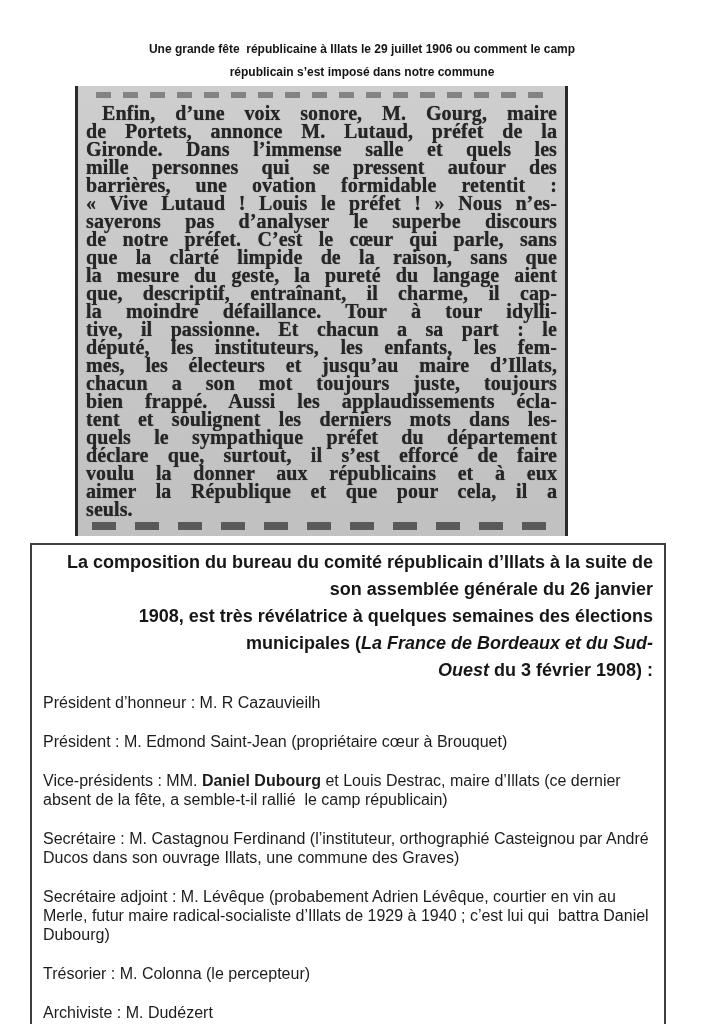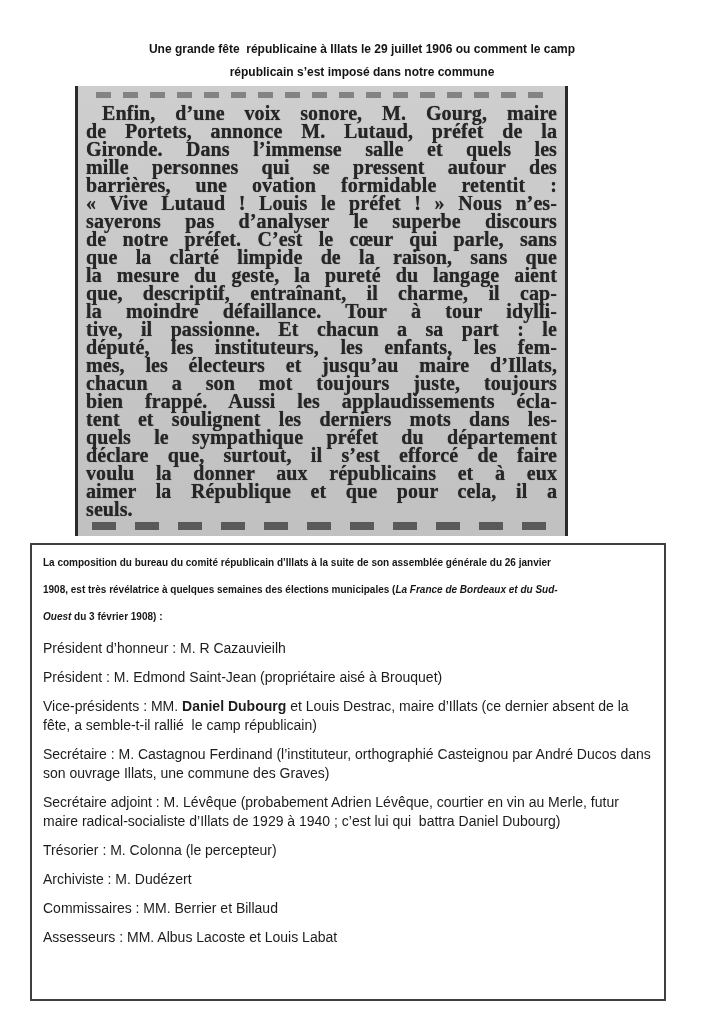--- a/index.html
+++ b/index.html
@@ -62,31 +62,31 @@
   .box {
     box-sizing: border-box;
     margin: 7px 0 0 30px;
     width: 636px;
     min-height: 458px;
     border: 2px solid #3f3f3f;
     padding: 4px 11px 6px 11px;
     background: #fff;
   }
   .intro-line {
-    text-align: left;
+    text-align: right;
     font-weight: bold;
-    font-size: 10px;
+    font-size: 18px;
     line-height: 27px;
     color: #161616;
     white-space: pre-wrap;
   }
   .item {
-    font-size: 14px;
+    font-size: 16px;
     line-height: 19px;
-    margin: 10px 0;
+    margin: 20px 0;
     color: #1c1c1c;
     white-space: pre-wrap;
   }
   .items .item:first-child { margin-top: 9px; }
   .b { font-weight: bold; }
   .i { font-style: italic; }
 </style>
 </head>
 <body>
 
@@ -128,21 +128,21 @@
   </div>
 
   <div class="box">
     <div class="intro">
         <div class="intro-line"><span>La composition du bureau du comité républicain d’Illats à la suite de son assemblée générale du 26 janvier</span></div>
         <div class="intro-line"><span>1908, est très révélatrice à quelques semaines des élections municipales (</span><span class="i">La France de Bordeaux et du Sud-</span></div>
         <div class="intro-line"><span class="i">Ouest</span><span> du 3 février 1908) :</span></div>
       </div>
     <div class="items">
         <p class="item"><span>Président d’honneur : M. R Cazauvieilh</span></p>
-        <p class="item"><span>Président : M. Edmond Saint-Jean (propriétaire aisé à Brouquet)</span></p>
+        <p class="item"><span>Président : M. Edmond Saint-Jean (propriétaire cœur à Brouquet)</span></p>
         <p class="item"><span>Vice-présidents : MM. </span><span class="b">Daniel Dubourg</span><span> et Louis Destrac, maire d’Illats (ce dernier absent de la fête, a semble-t-il rallié  le camp républicain)</span></p>
         <p class="item"><span>Secrétaire : M. Castagnou Ferdinand (l’instituteur, orthographié Casteignou par André Ducos dans son ouvrage Illats, une commune des Graves)</span></p>
         <p class="item"><span>Secrétaire adjoint : M. Lévêque (probabement Adrien Lévêque, courtier en vin au Merle, futur maire radical-socialiste d’Illats de 1929 à 1940 ; c’est lui qui  battra Daniel Dubourg)</span></p>
         <p class="item"><span>Trésorier : M. Colonna (le percepteur)</span></p>
         <p class="item"><span>Archiviste : M. Dudézert</span></p>
         <p class="item"><span>Commissaires : MM. Berrier et Billaud</span></p>
         <p class="item"><span>Assesseurs : MM. Albus Lacoste et Louis Labat</span></p>
       </div>
   </div>
 

